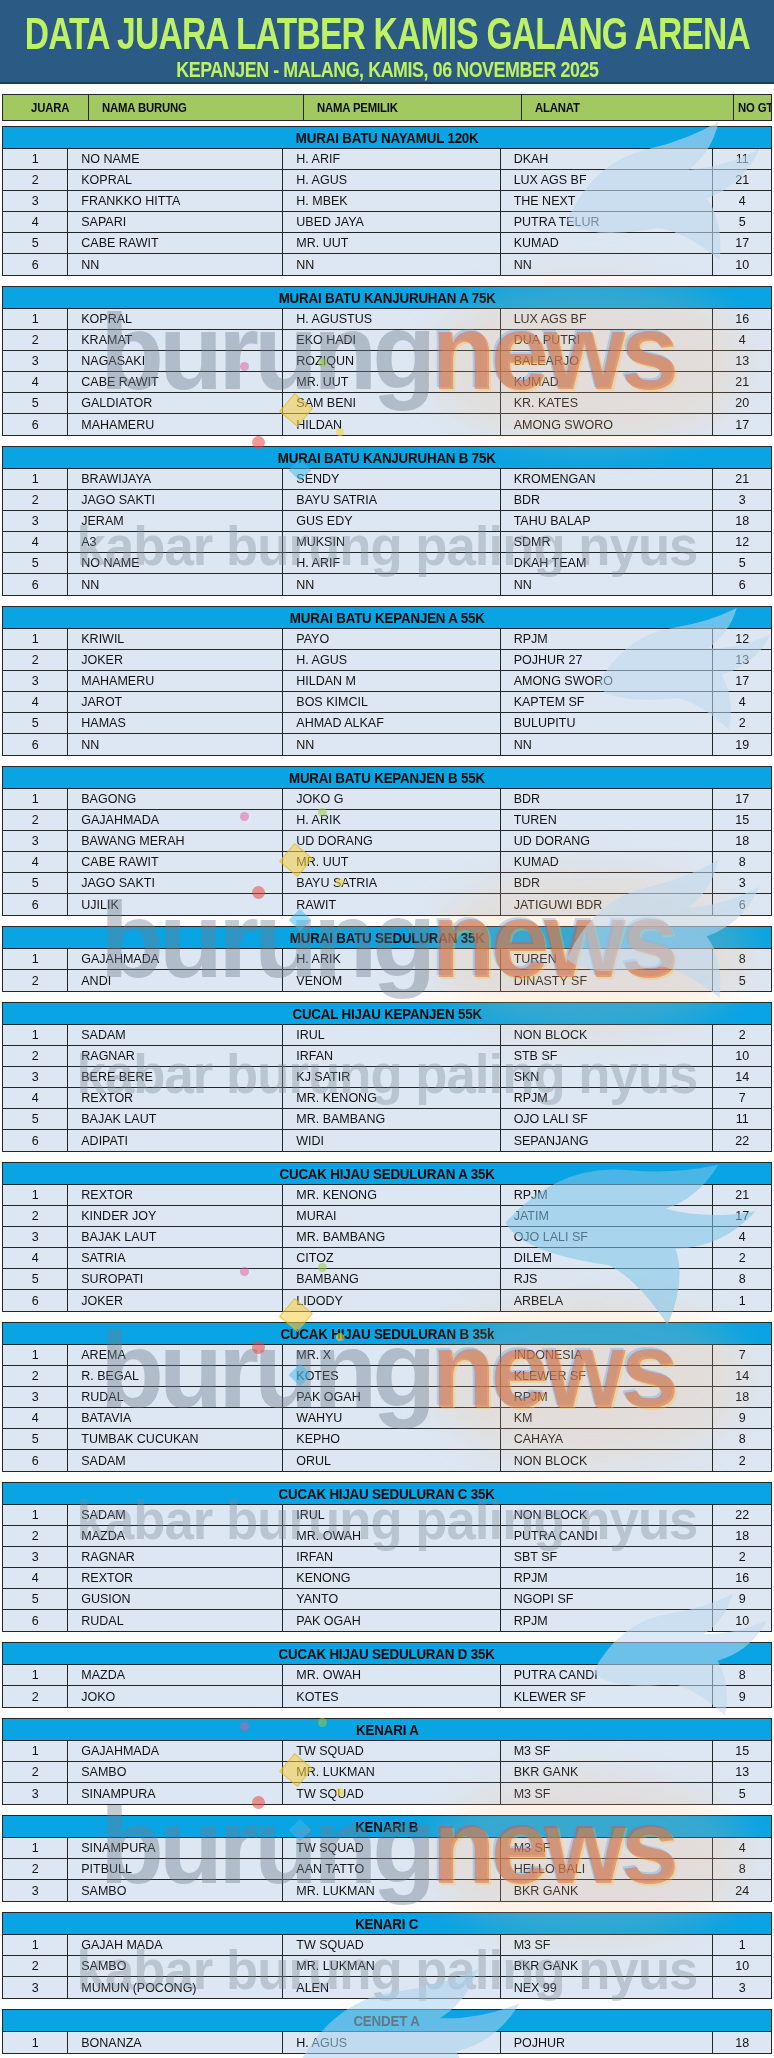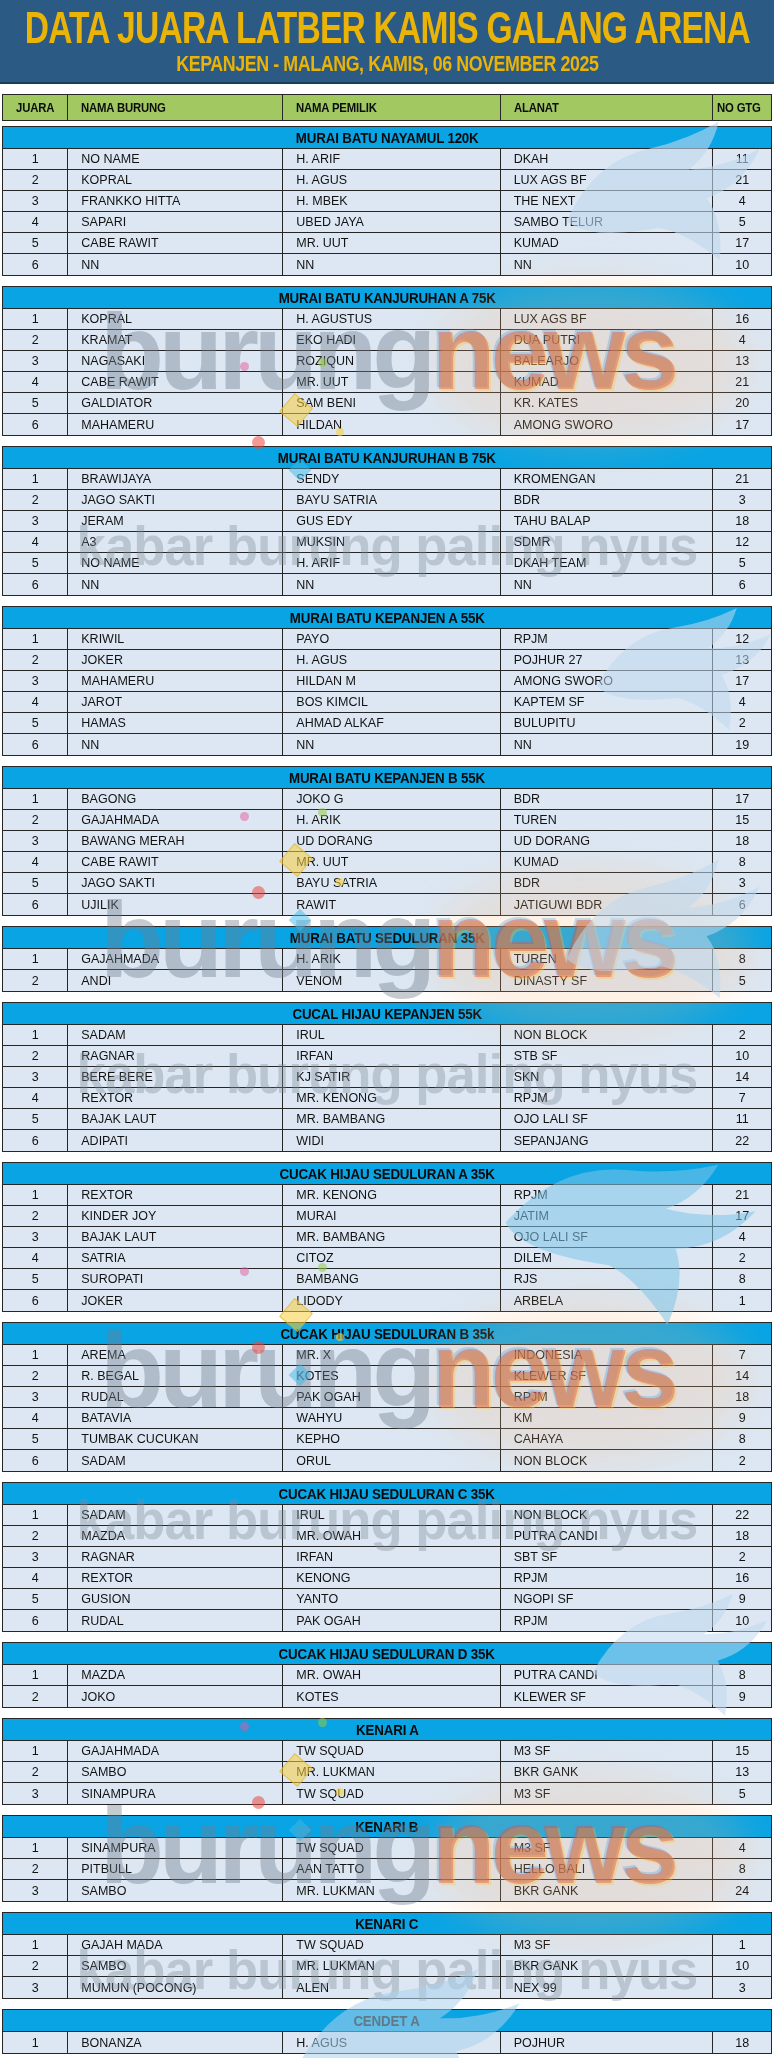--- a/index.html
+++ b/index.html
@@ -11,22 +11,22 @@
     --text:#121212;
   }
   *{box-sizing:border-box;margin:0;padding:0;}
   html,body{background:#ffffff;}
   body{
     width:774px;height:2058px;overflow:hidden;position:relative;
     font-family:"Liberation Sans",sans-serif;color:var(--text);
   }
   
   .top-header{
-    height:84px;background:var(--header-bg);color:#eab308;
-    display:flex;flex-direction:column;align-items:center;justify-content:center;
+    height:84px;background:var(--header-bg);color:#bef264;
+    display:flex;flex-direction:column;align-items:center;justify-content:flex-end;
     margin-bottom:10px;border-bottom:2px solid #1d3d5c;
   }
   .top-title{
     font-size:42px;font-weight:800;white-space:nowrap;letter-spacing:-1px;
     transform:scale(0.8,1.06);transform-origin:50% 50%;line-height:1.05;
   }
   .top-subtitle{
     font-size:21px;font-weight:700;white-space:nowrap;letter-spacing:-0.5px;
     transform:scale(0.85,1.02);transform-origin:50% 50%;margin-top:2px;
   }
@@ -58,21 +58,21 @@
   .trow .cell{
     display:flex;align-items:center;border-right:1px solid var(--border);
     font-size:12.5px;color:var(--text);
   }
   .trow .cell:last-child{border-right:none;}
   .c1{width:8.5%;justify-content:center;}
   .c2{width:28%;padding-left:13px;}
   .c3{width:28.3%;padding-left:13px;}
   .c4{width:27.7%;padding-left:13px;}
   .c5{flex:1;justify-content:center;}
-  .col-header .c1{justify-content:center;padding-left:7px;}
+  .col-header .c1{justify-content:flex-start;padding-left:7px;margin-left:21px;}
   .col-header .c5{justify-content:flex-start;padding-left:4px;}
   
   #wm{position:absolute;inset:0;pointer-events:none;z-index:40;overflow:hidden;}
   .wm-brand{
     position:absolute;left:0;right:0;text-align:center;white-space:nowrap;
     font-size:108px;font-weight:800;letter-spacing:-5px;line-height:1;
     transform:scaleX(0.97);
   }
   .wm-brand .b1{color:rgba(112,124,140,0.40);}
   .wm-brand .b2{color:rgba(226,78,58,0.42);text-shadow:2px 2px 0 rgba(245,195,60,0.35), -2px -2px 0 rgba(60,160,220,0.30);}
@@ -145,21 +145,21 @@
     <div class="cell c2">FRANKKO HITTA</div>
     <div class="cell c3">H. MBEK</div>
     <div class="cell c4">THE NEXT</div>
     <div class="cell c5">4</div>
   </div>
 
   <div class="trow">
     <div class="cell c1">4</div>
     <div class="cell c2">SAPARI</div>
     <div class="cell c3">UBED JAYA</div>
-    <div class="cell c4">SAMBO TELUR</div>
+    <div class="cell c4">PUTRA TELUR</div>
     <div class="cell c5">5</div>
   </div>
 
   <div class="trow">
     <div class="cell c1">5</div>
     <div class="cell c2">CABE RAWIT</div>
     <div class="cell c3">MR. UUT</div>
     <div class="cell c4">KUMAD</div>
     <div class="cell c5">17</div>
   </div>

